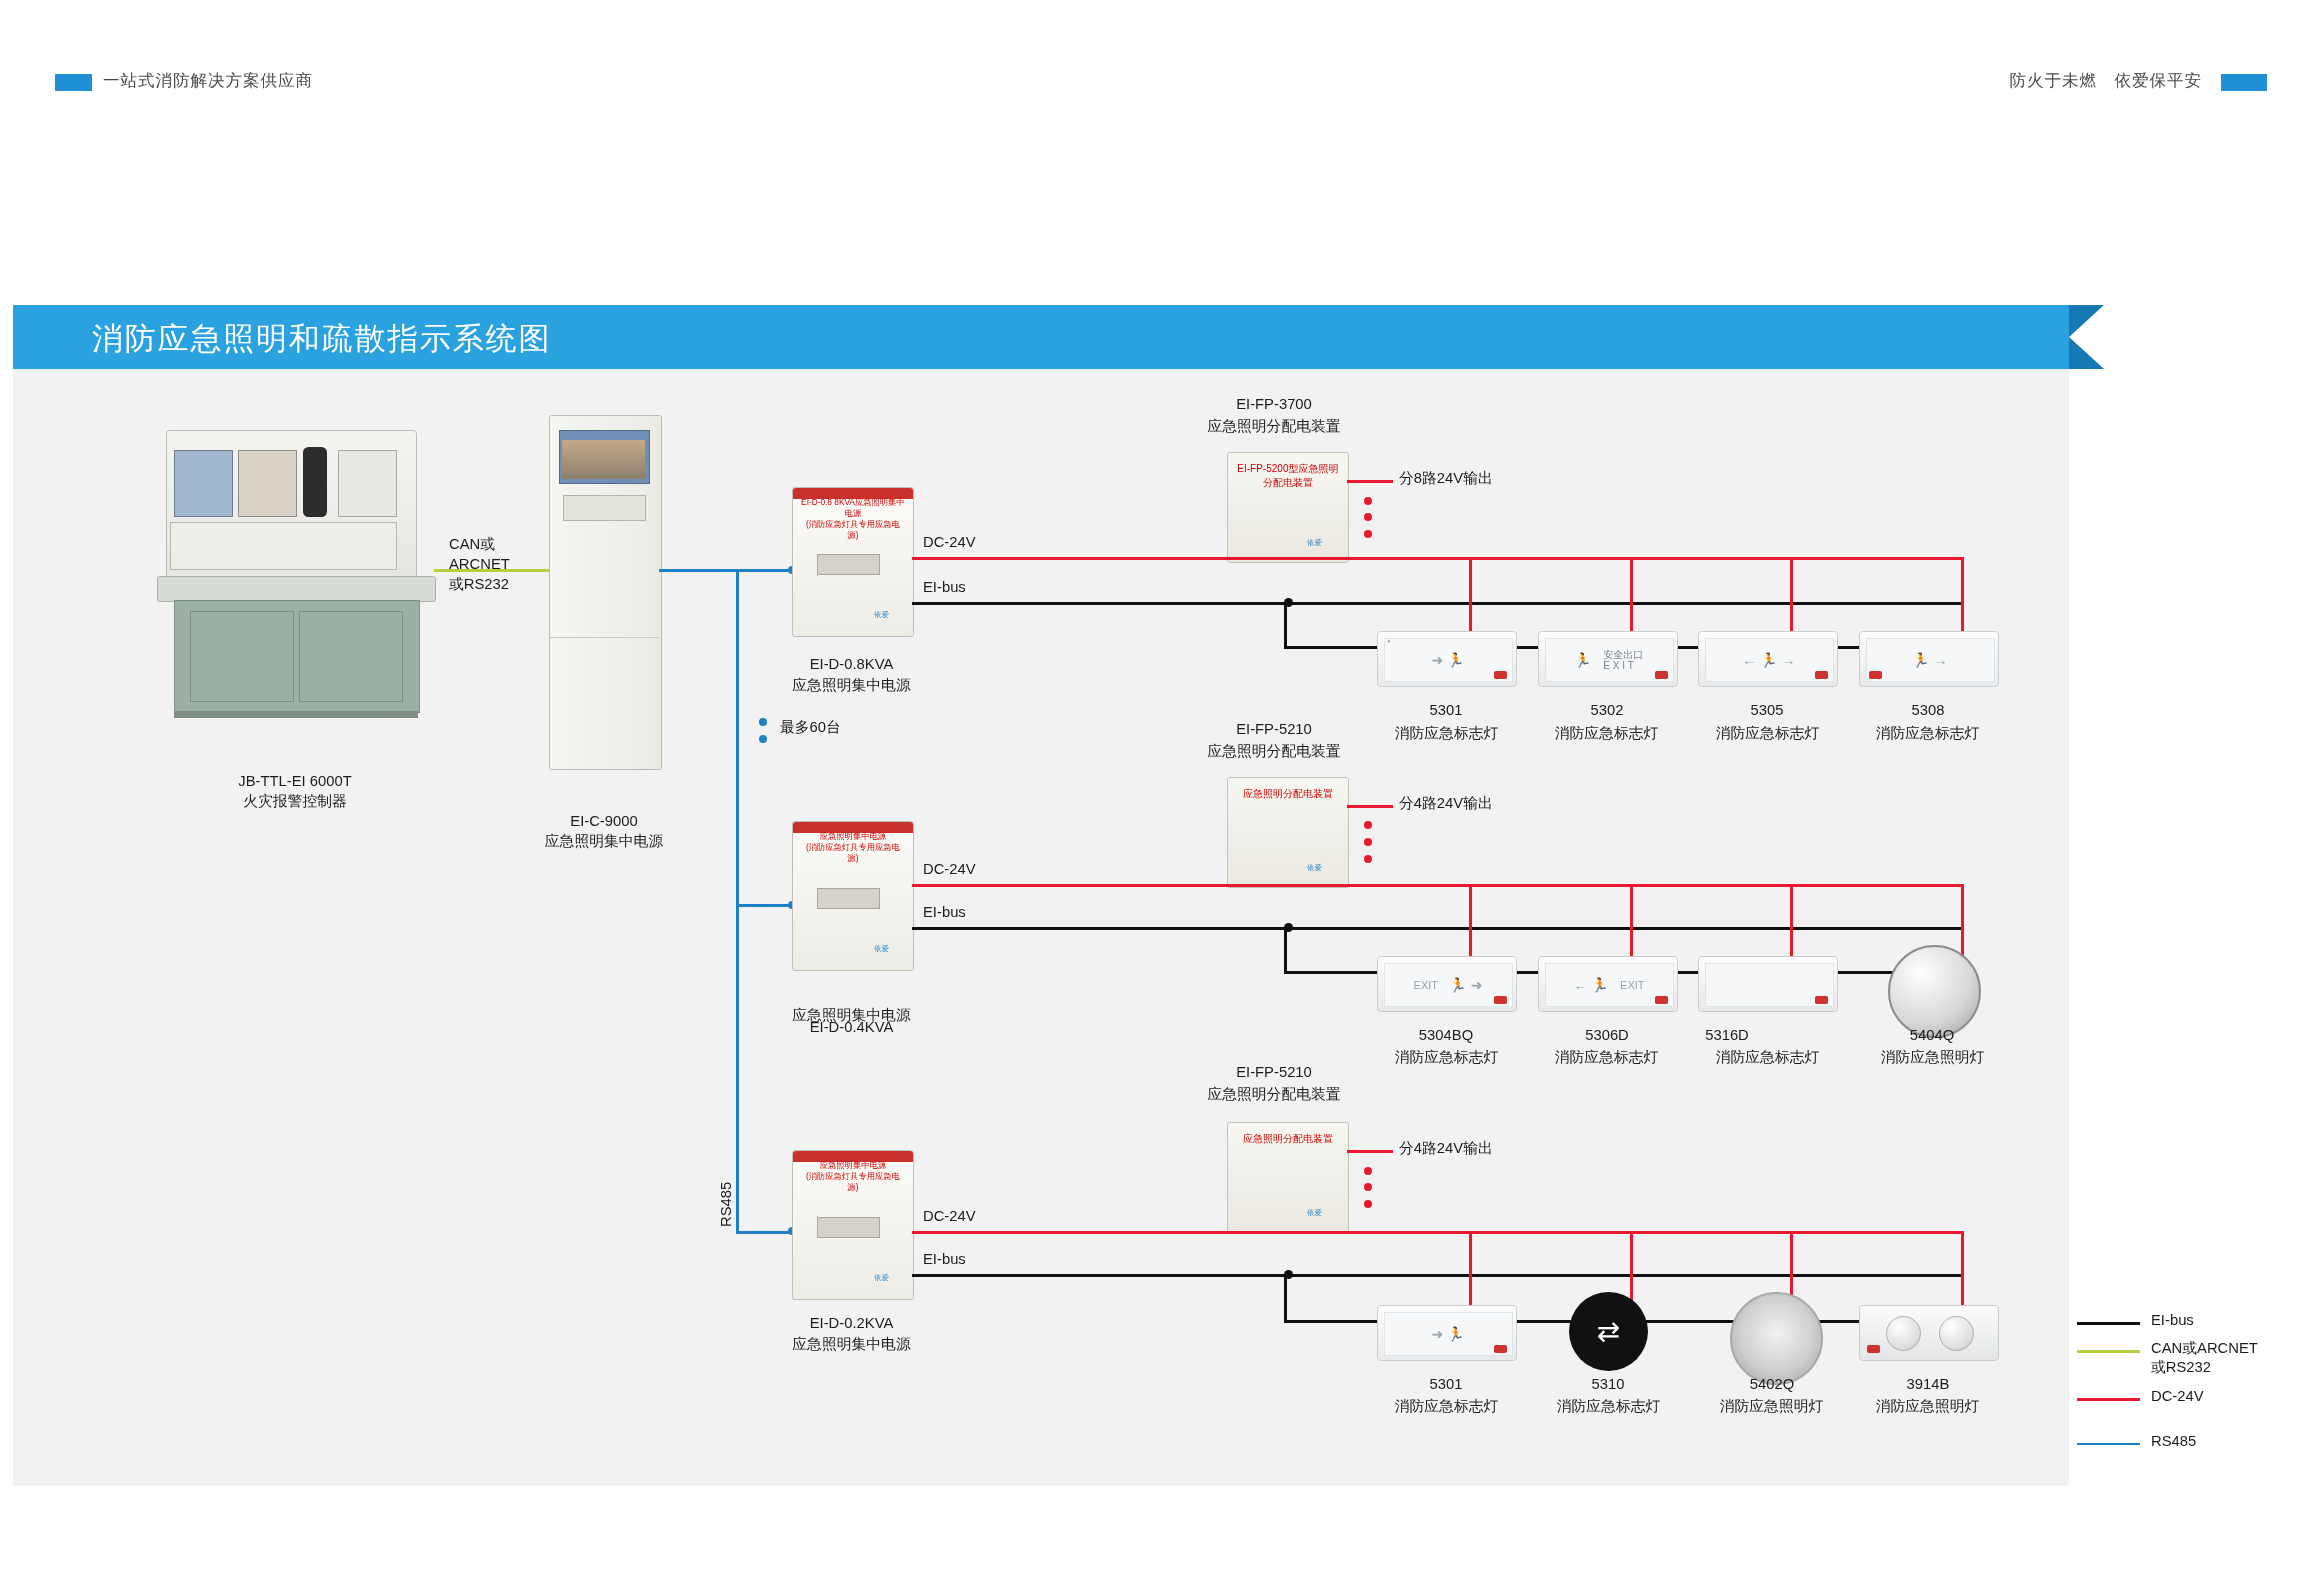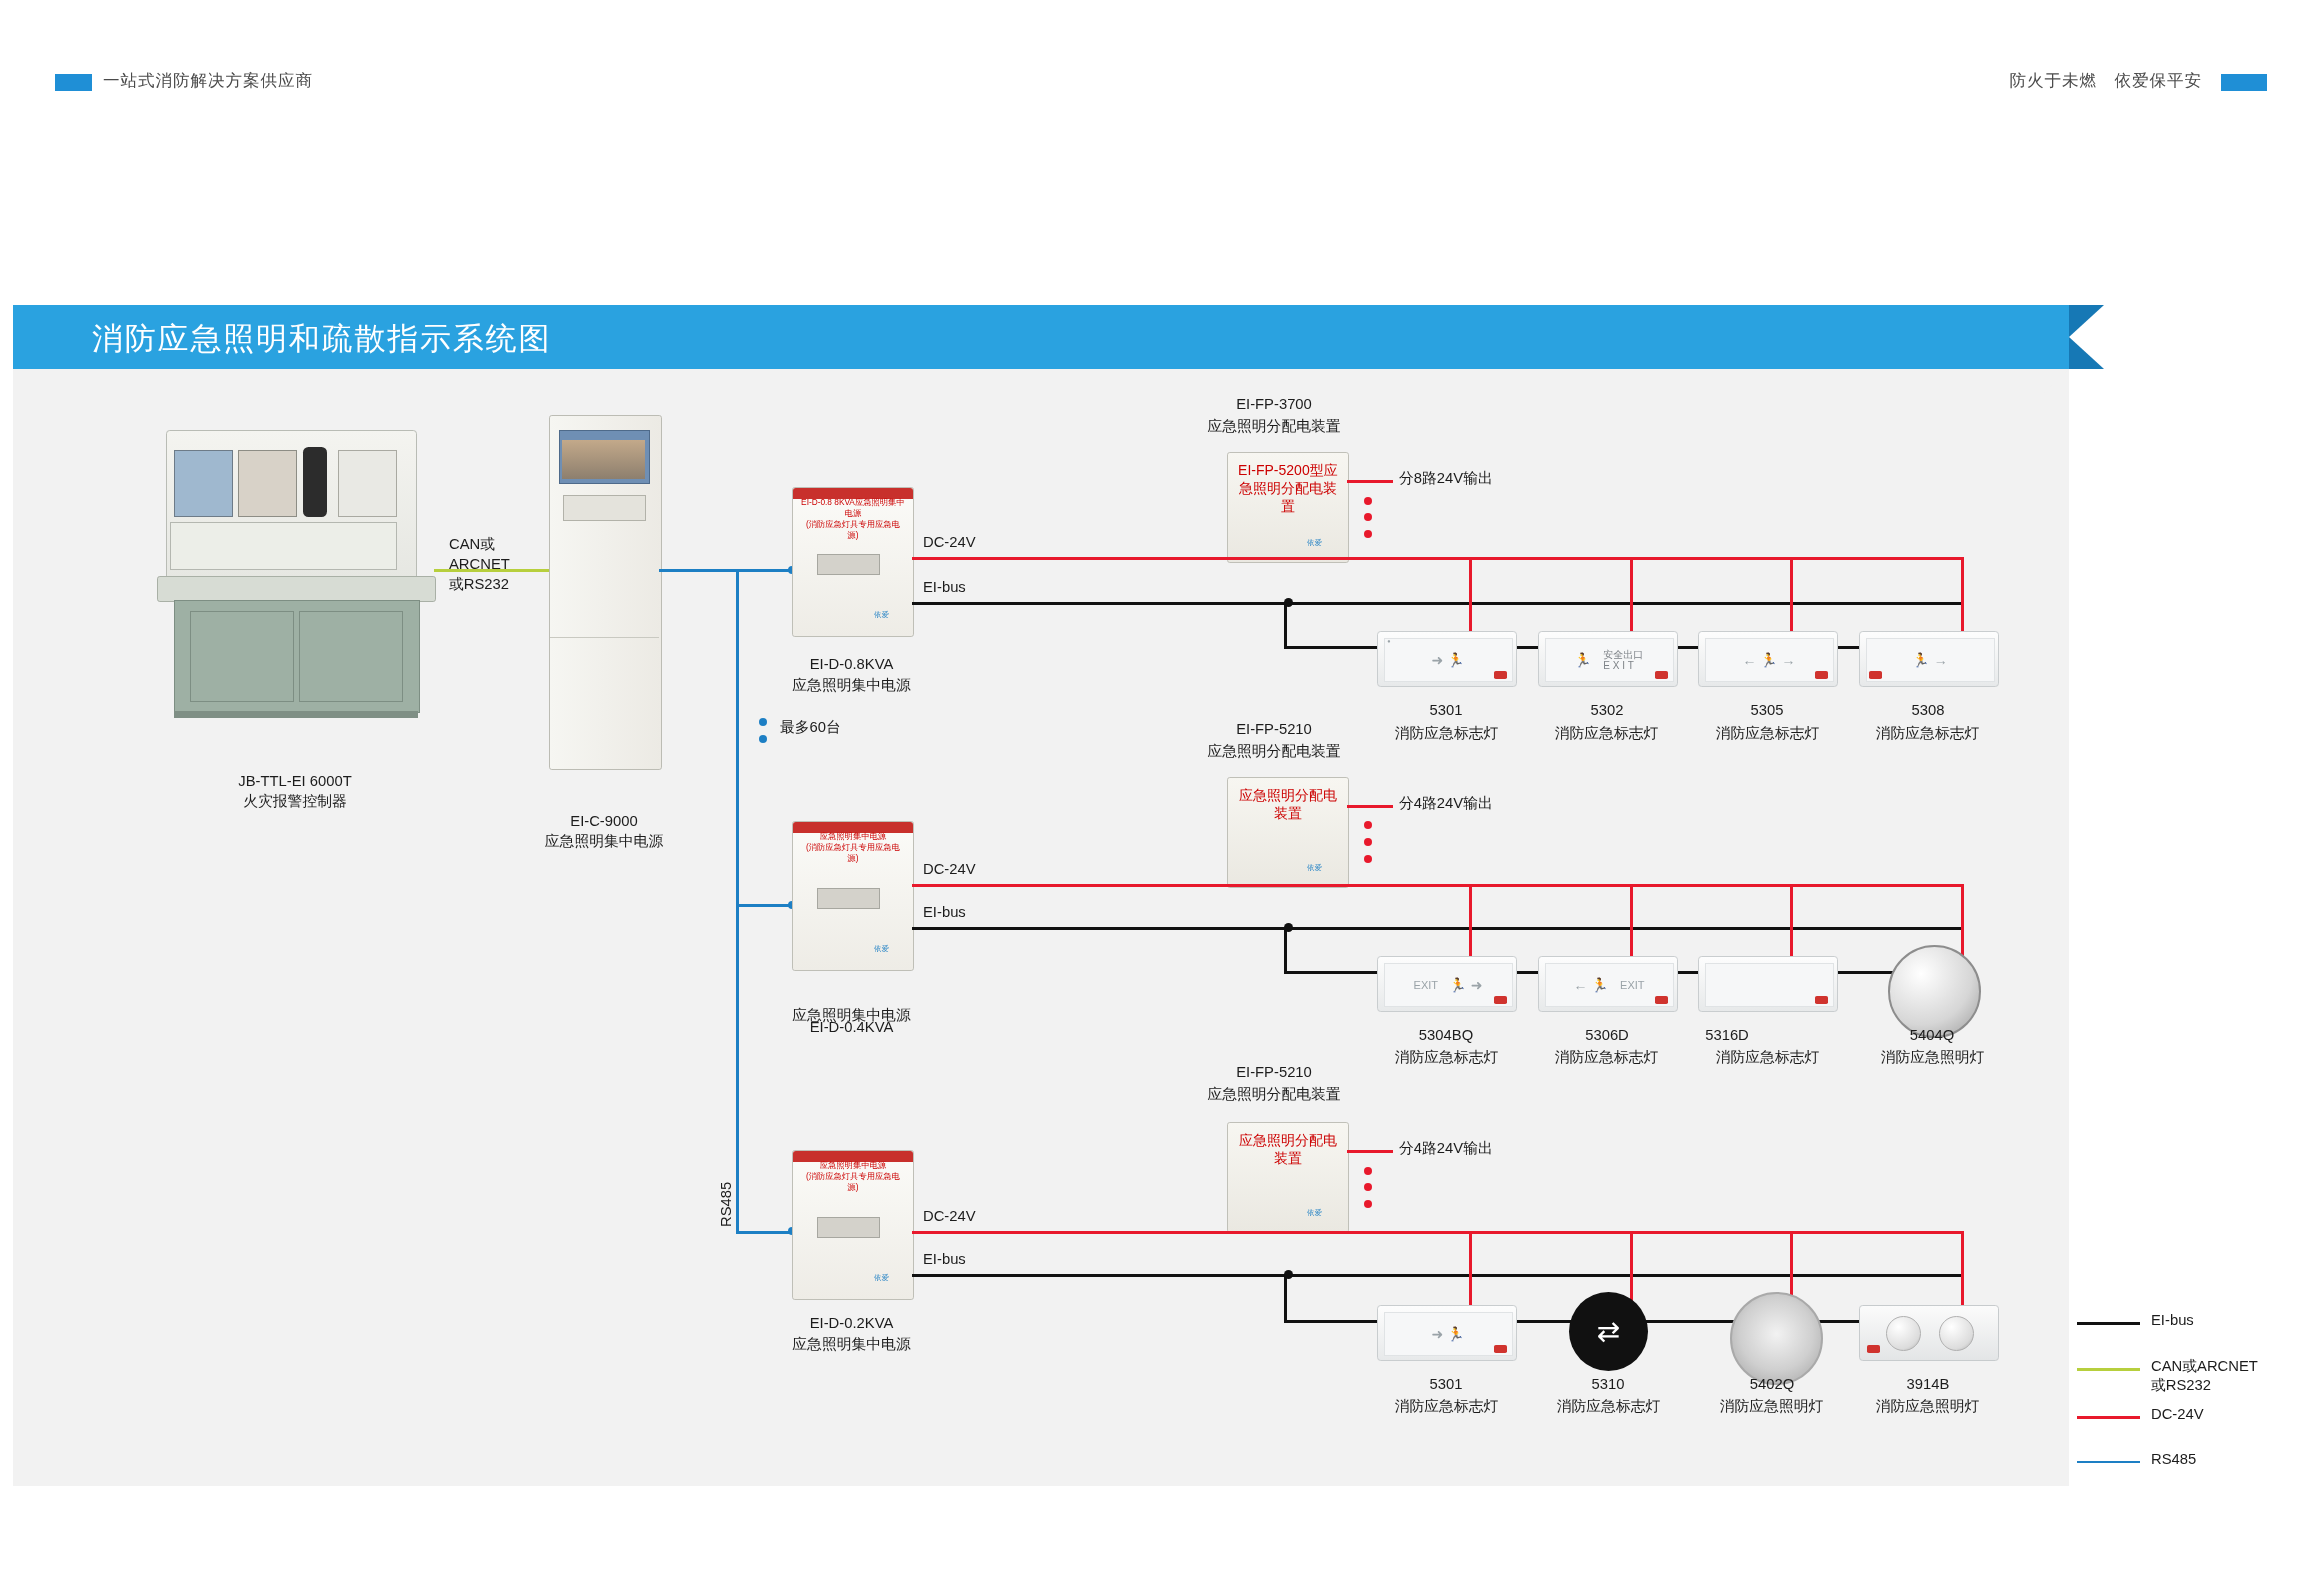--- a/index.html
+++ b/index.html
@@ -265,21 +265,21 @@
     position: absolute;
     width: 120px; height: 109px;
     background: linear-gradient(180deg,#f7f6f1 0%,#eae8e1 100%);
     border: 0.9px solid #c0c0b8;
     border-radius: 2.8px;
   }
   .db-title {
     position: absolute;
     left: 7.4px; top: 9.2px;
     width: 105px;
-    font-size: 14px;
+    font-size: 10px;
     color: #c00;
     text-align: center;
   }
   .db-logo {
     position: absolute;
     left: 79px; top: 85px;
     font-size: 7.4px; color: #1d7fc4;
   }
 
   
@@ -642,21 +642,21 @@
   <div class="sign-red-dot" style="left:7.4px; bottom:7.4px;"></div>
 </div>
 <div class="lbl" style="left:1859px; top:1375px; width:138px;">3914B</div>
 <div class="lbl" style="left:1840px; top:1397px; width:175px;">消防应急照明灯</div>
 
 <div id="legend">
   <div class="legend-row">
     <div class="legend-line" style="background:#111111;"></div>
     <div class="legend-text">EI-bus</div>
   </div>
-  <div class="legend-row" style="height:48px;margin-top:18px;">
+  <div class="legend-row" style="height:48px;">
     <div class="legend-line" style="background:#b7cf3d;"></div>
     <div class="legend-text">CAN或ARCNET
 或RS232</div>
   </div>
   <div class="legend-row">
     <div class="legend-line" style="background:#e8192c;"></div>
     <div class="legend-text">DC-24V</div>
   </div>
   <div class="legend-row" style="margin-top:16.6px;">
     <div class="legend-line" style="background:#1d7fc4;"></div>

